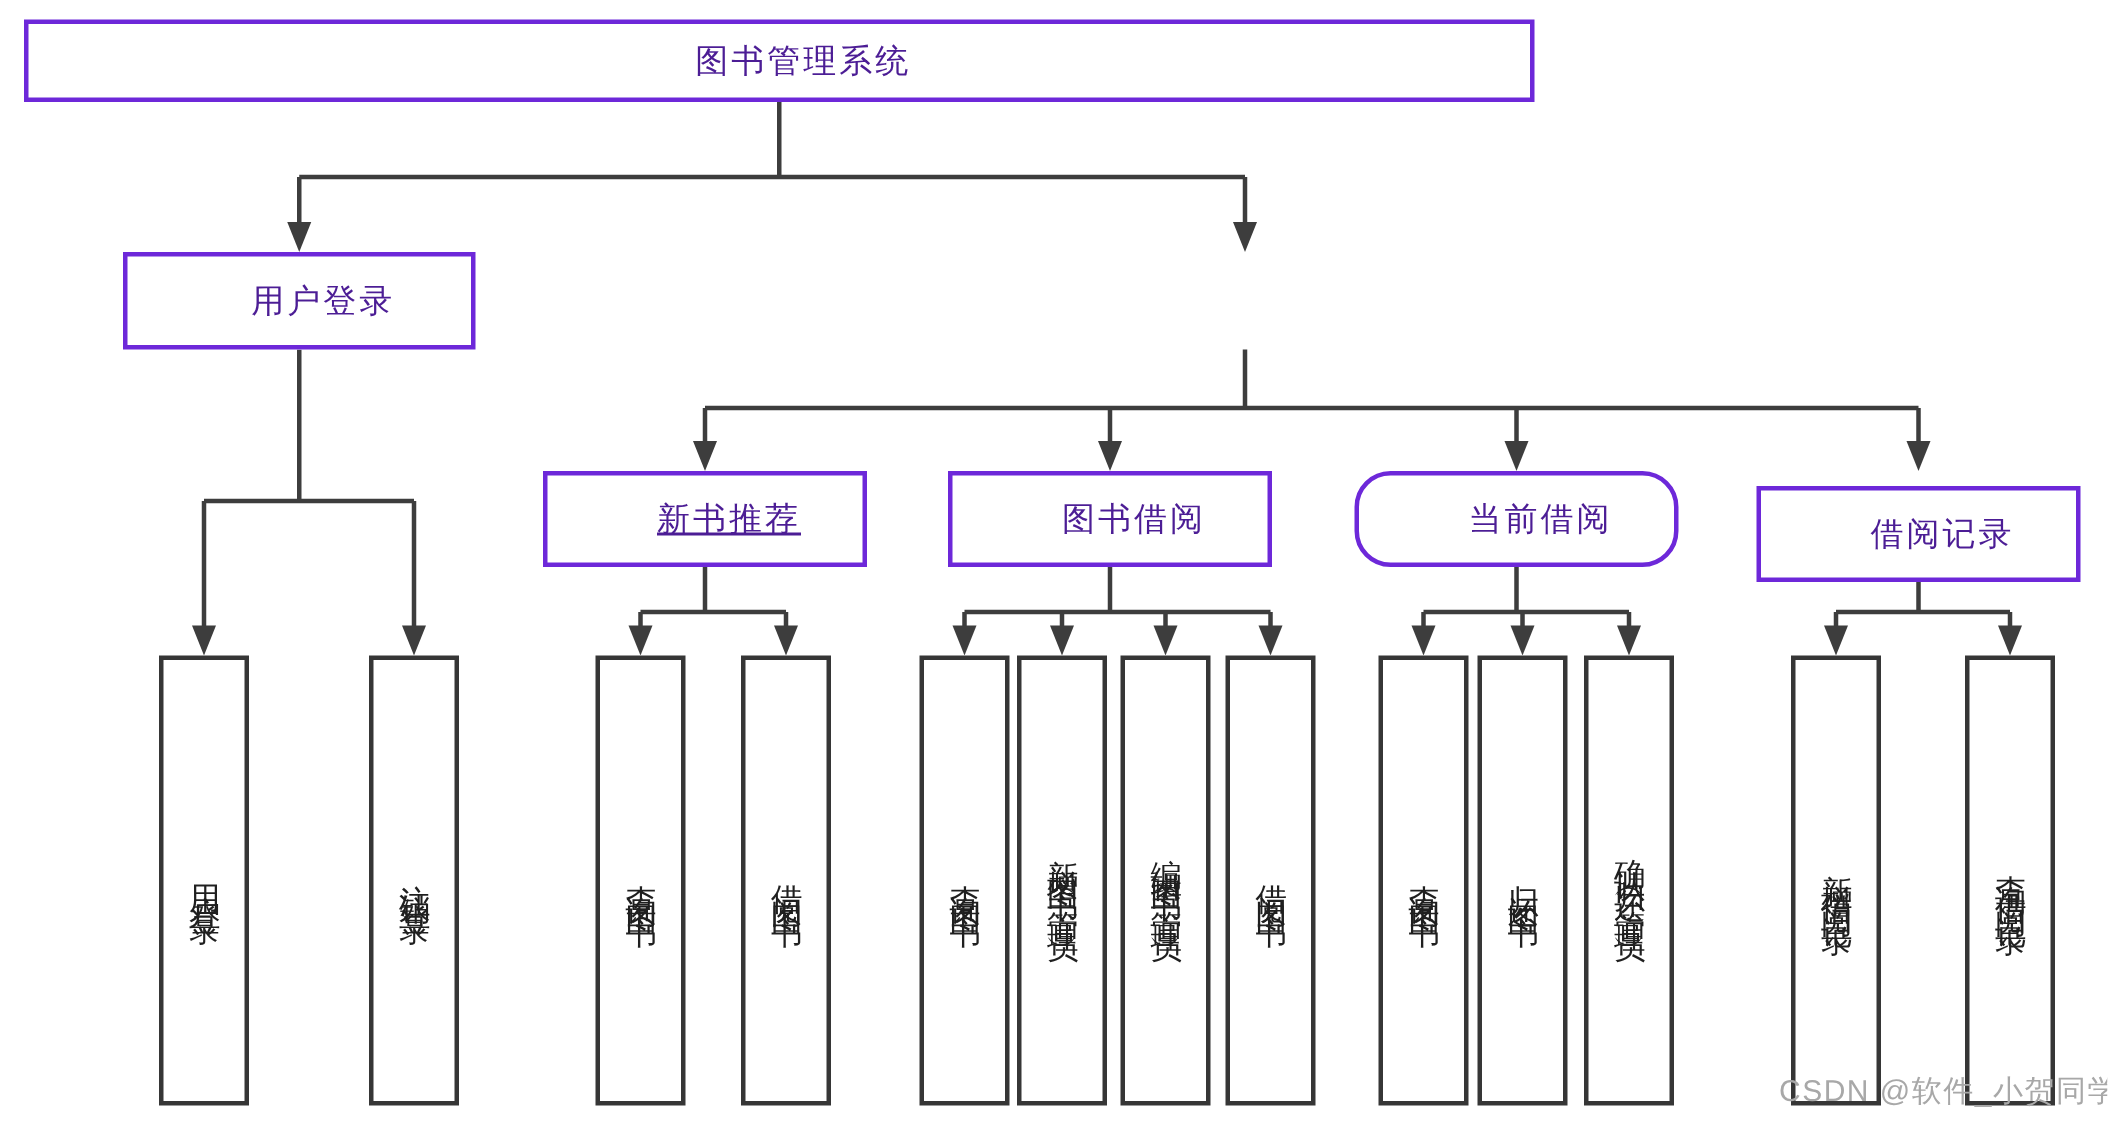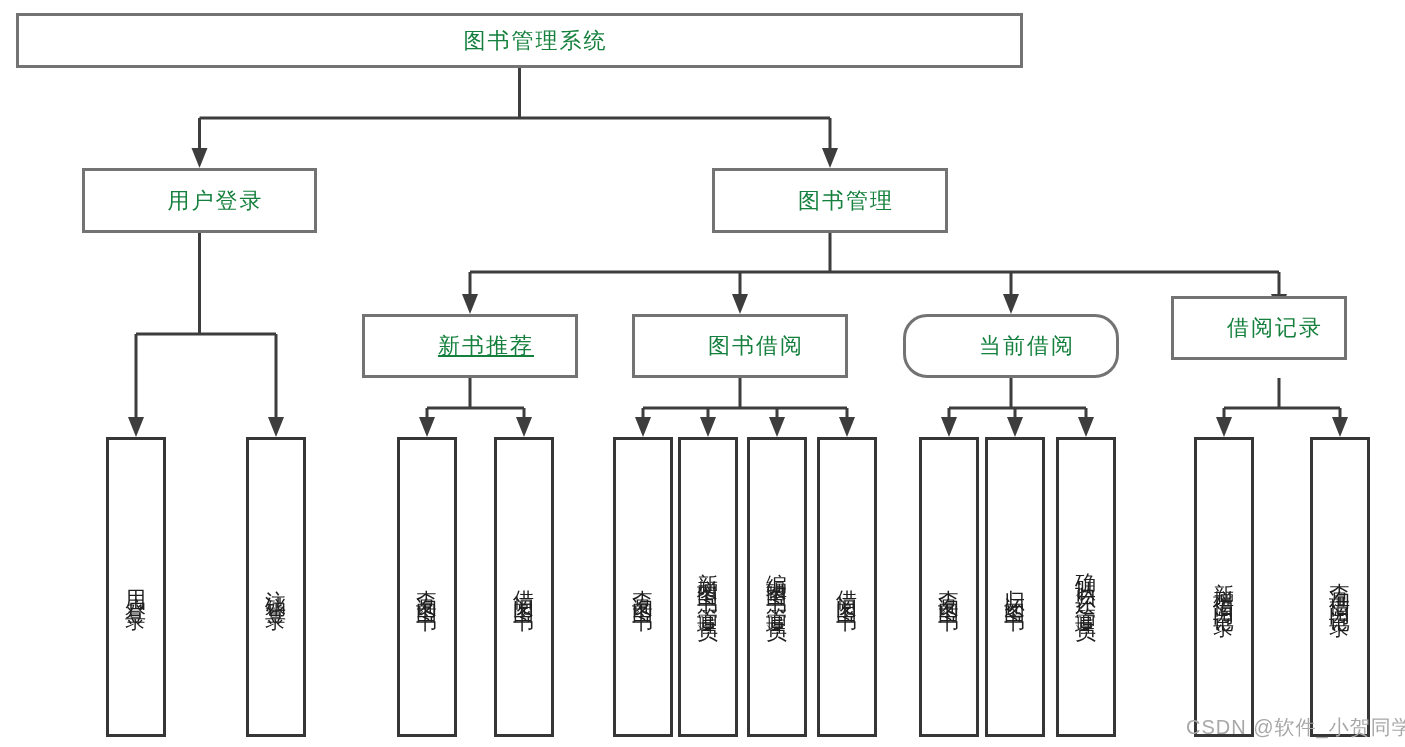--- a/index.html
+++ b/index.html
@@ -18,26 +18,26 @@
   #wires {
     position: absolute;
     left: 0;
     top: 0;
     width: 1405px;
     height: 747px;
   }
   .hnode {
     position: absolute;
     box-sizing: border-box;
-    border: 3px solid #737373;
+    border: 3px solid #6d28d9;
     background: #ffffff;
     display: flex;
     align-items: center;
     justify-content: center;
-    color: #15803d;
+    color: #4c1d95;
     font-size: 22px;
     letter-spacing: 2px;
     white-space: nowrap;
     padding-left: 32px;
   }
   .vnode {
     position: absolute;
     box-sizing: border-box;
     border: 3px solid #363636;
     background: #ffffff;
@@ -63,21 +63,21 @@
     letter-spacing: 1px;
     white-space: nowrap;
   }
   
   #n-root  { left: 16px;   top: 13px;  width: 1007px; height: 55px; }
   #n-login { left: 82px;   top: 168px; width: 235px;  height: 65px; }
   #n-mgmt  { left: 712px;  top: 168px; width: 236px;  height: 65px; }
   #n-nb    { left: 362px;  top: 314px; width: 216px;  height: 64px; text-decoration: underline; }
   #n-bb    { left: 632px;  top: 314px; width: 216px;  height: 64px; }
   #n-cb    { left: 903px;  top: 314px; width: 216px;  height: 64px; border-radius: 24px; }
-  #n-br    { left: 1171px; top: 296px; width: 176px;  height: 64px; }
+  #n-br    { left: 1171px; top: 324px; width: 216px;  height: 64px; }
   #l-user-login    { left: 106px;  }
   #l-logout        { left: 246px;  }
   #l-nb-query      { left: 397px;  }
   #l-nb-borrow     { left: 494px;  }
   #l-bb-query      { left: 613px;  }
   #l-bb-add        { left: 678px;  }
   #l-bb-edit       { left: 747px;  }
   #l-bb-borrow     { left: 817px;  }
   #l-cb-query      { left: 919px;  }
   #l-cb-return     { left: 985px;  }
@@ -126,21 +126,20 @@
       <polygon points="1007,417 1023,417 1015,437"></polygon>
       <polygon points="1078,417 1094,417 1086,437"></polygon>
       <polygon points="1216,417 1232,417 1224,437"></polygon>
       <polygon points="1332,417 1348,417 1340,437"></polygon>
     </g>
   </svg>
 
   <div class="hnode" id="n-root">图书管理系统</div>
 
   <div class="hnode" id="n-login">用户登录</div>
-  <div class="hnode" id="n-mgmt">图书管理</div>
 
   <div class="hnode" id="n-nb">新书推荐</div>
   <div class="hnode" id="n-bb">图书借阅</div>
   <div class="hnode" id="n-cb">当前借阅</div>
   <div class="hnode" id="n-br">借阅记录</div>
 
   <div class="vnode" id="l-user-login">用户登录</div>
   <div class="vnode" id="l-logout">注销登录</div>
 
   <div class="vnode" id="l-nb-query">查询图书</div>

